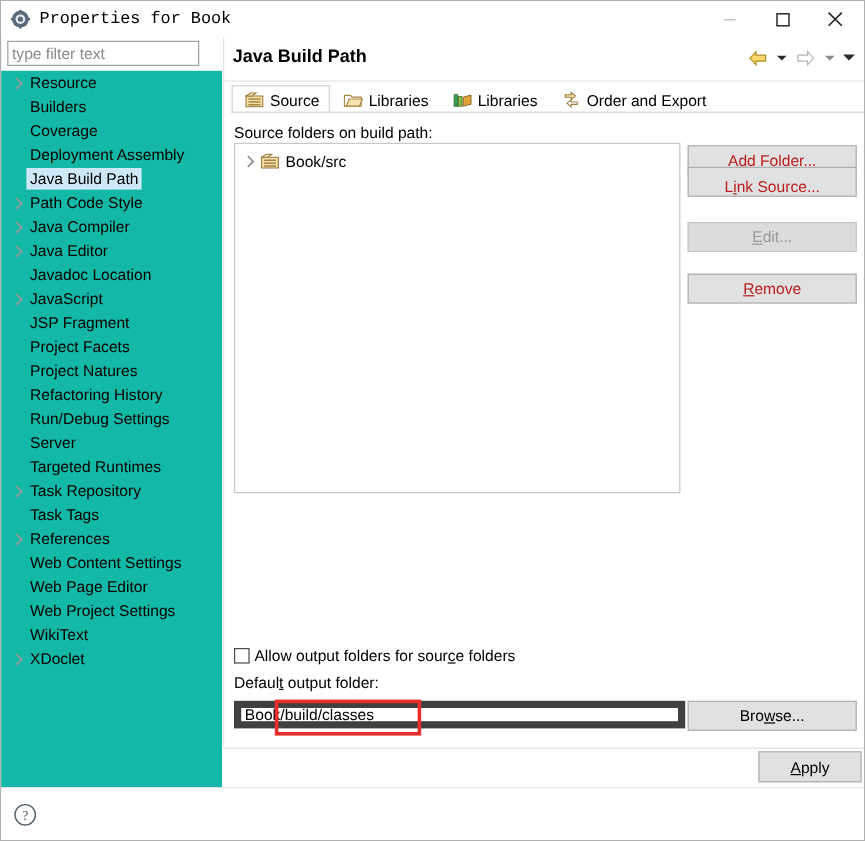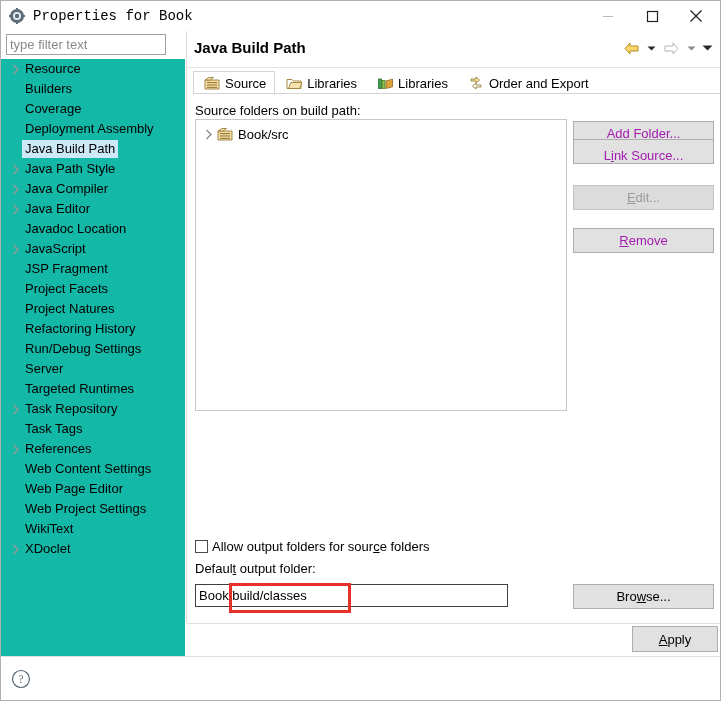--- a/index.html
+++ b/index.html
@@ -171,21 +171,21 @@
     flex: 0 0 18px;
   }
 
   
   .sidebtn {
     position: absolute; left: 386px; width: 141px; height: 25px;
     background: #e1e1e1;
     border: 1px solid #adadad;
     font-family: "Liberation Sans", sans-serif;
     font-size: 13px;
-    color: #a21caf;
+    color: #b91c1c;
     display: flex; align-items: center; justify-content: center;
     padding: 0;
   }
   .sidebtn.disabled { color: #9a9a9a; background: #dcdcdc; border-color: #c4c4c4; }
   #btn-addfolder { top: 90px; }
   #btn-linksource { top: 108px; align-items: flex-end; }
   #btn-edit { top: 154px; }
   #btn-remove { top: 197px; }
 
   
@@ -195,22 +195,22 @@
   }
   #allow-cb {
     width: 13px; height: 13px; margin-right: 4px;
     border: 1px solid #4a4a4a; background: #ffffff;
     flex: 0 0 13px;
   }
   #defout-label {
     position: absolute; left: 8px; top: 530px; font-size: 13px;
   }
   #defout-input {
-    position: absolute; left: 8px; top: 553px; width: 313px; height: 23px;
-    border: 1px solid #404040; background: #ffffff;
+    position: absolute; left: 8px; top: 553px; width: 376px; height: 23px;
+    border: 6px solid #404040; background: #ffffff;
     font-family: "Liberation Sans", sans-serif;
     font-size: 13px; color: #000;
     padding: 0 3px;
     outline: none;
   }
   #btn-browse {
     position: absolute; left: 386px; top: 553px; width: 141px; height: 25px;
     background: #e1e1e1; border: 1px solid #adadad;
     font-family: "Liberation Sans", sans-serif; font-size: 13px;
     display: flex; align-items: center; justify-content: center;
@@ -313,21 +313,21 @@
       <div class="tree-item selected">
         <span class="tree-arrow"></span>
         <span class="tree-label">Java Build Path</span>
       </div>
       <div class="tree-item">
         <span class="tree-arrow">
           <svg width="8" height="11" viewBox="0 0 8 11">
             <path d="M1.5 1 L6 5.5 L1.5 10" fill="none" stroke="#9a9a9a" stroke-width="1.4"></path>
           </svg>
         </span>
-        <span class="tree-label">Java Path Style</span>
+        <span class="tree-label">Path Code Style</span>
       </div>
       <div class="tree-item">
         <span class="tree-arrow">
           <svg width="8" height="11" viewBox="0 0 8 11">
             <path d="M1.5 1 L6 5.5 L1.5 10" fill="none" stroke="#9a9a9a" stroke-width="1.4"></path>
           </svg>
         </span>
         <span class="tree-label">Java Compiler</span>
       </div>
       <div class="tree-item">

